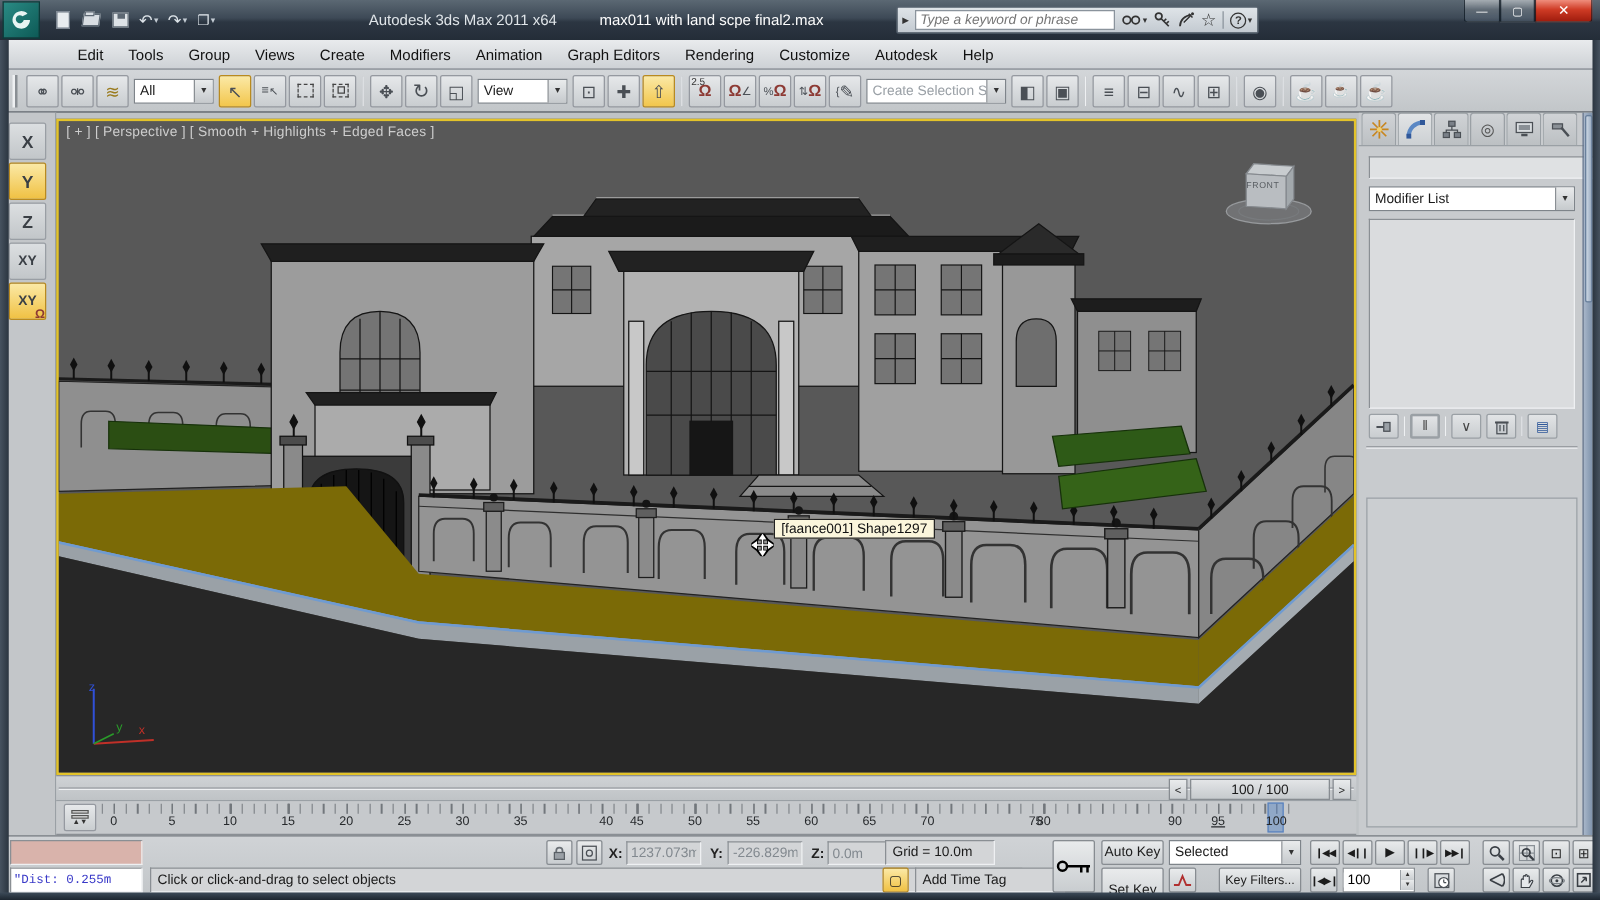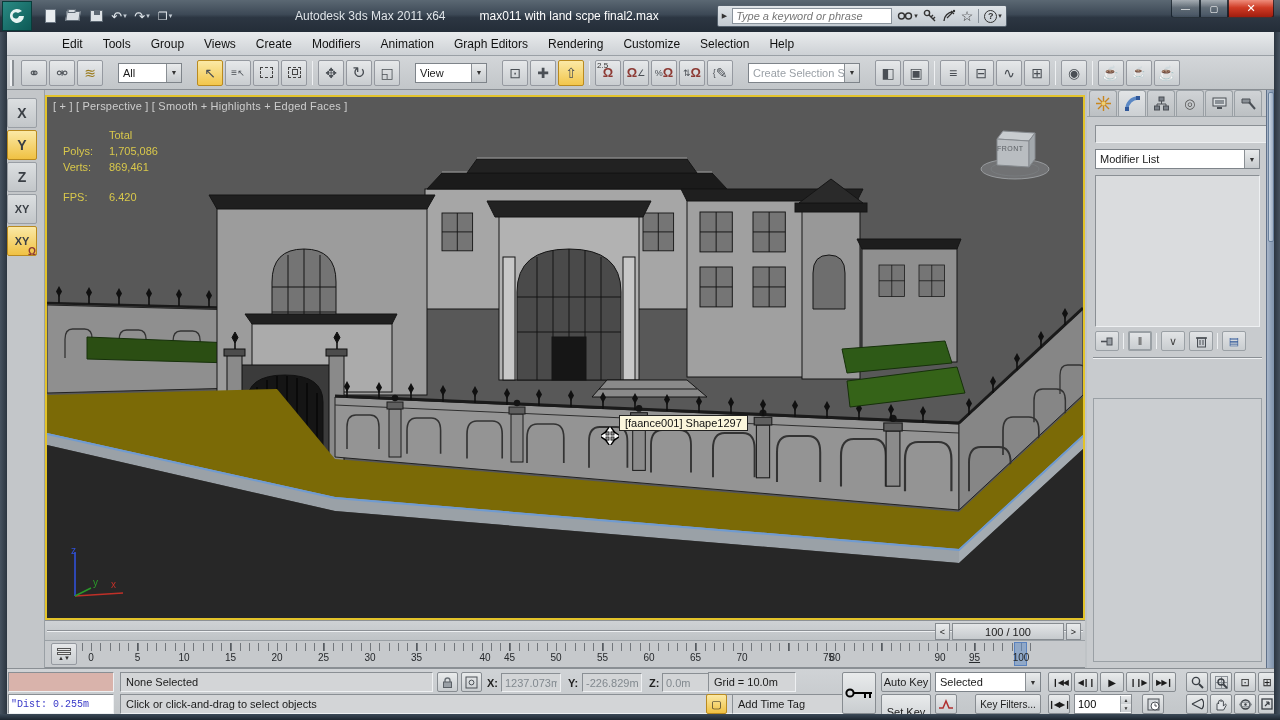--- a/index.html
+++ b/index.html
@@ -40,21 +40,21 @@
 
 
 #toolbar{position:absolute;left:0;top:56px;width:1280px;height:34px;background:linear-gradient(#d3d6d9,#c2c6c9);border-bottom:1px solid #8a8f94;display:flex;align-items:center;padding-left:10px;z-index:20}
 .tsep{width:1px;height:24px;background:#9aa0a5;border-right:1px solid #eef0f2;margin:0 4px}
 .handle{width:4px;height:26px;border-left:2px solid #eef0f2;border-right:2px solid #8a8f94;margin-right:6px}
 .tbtn{width:26px;height:26px;margin:0 1px;display:flex;align-items:center;justify-content:center;background:linear-gradient(#e6e8ea,#c9cdd0);border:1px solid #9599a0;border-radius:2px;font-size:14px;color:#4a4f55;position:relative}
 .tbtn.active{background:linear-gradient(#fbe9a6,#f2c64c);border-color:#b98a1f}
 .tbtn .sm{font-size:9px}
 .magnet{color:#8d3a34;font-weight:bold;font-size:13px;line-height:10px}
 .snap-num{position:absolute;left:1px;top:0;font-size:8px;color:#333}
-.combo{height:20px;background:#fff;border:1px solid #7e848a;display:flex;align-items:center;margin:0 14px}
+.combo{height:20px;background:#fff;border:1px solid #7e848a;display:flex;align-items:center;margin:0 3px}
 .combo .cval{flex:1;padding:0 4px;font-size:11px;white-space:nowrap;overflow:hidden}
 .combo .carrow{width:15px;height:100%;background:linear-gradient(#e9ebec,#c6cacd);border-left:1px solid #8a8f94;display:flex;align-items:center;justify-content:center;font-size:7px;color:#333}
 .dash-box{width:13px;height:11px;border:1px dashed #444;display:inline-block}
 .dash-box .cube{position:relative;left:3px;top:1px;width:6px;height:6px;border:1px solid #444;display:block}
 
 
 #workspace{position:absolute;left:0;top:90px;width:1280px;height:578px;background:#bfc3c6}
 #left-dock{position:absolute;left:0;top:0;width:45px;height:578px;background:#c3c6c9;border-right:1px solid #9aa0a5;padding-top:6px}
 .axis-btn{width:30px;height:30px;margin:2px auto;display:flex;align-items:center;justify-content:center;font-size:14px;font-weight:bold;color:#3a3f45;background:linear-gradient(#dcdfe1,#c2c6c9);border:1px solid #999ea4;border-radius:2px;position:relative}
 .axis-btn.active{background:linear-gradient(#fbe9a6,#f0c143);border-color:#b98a1f}
@@ -199,21 +199,21 @@
     <span class="menu-item">Edit</span>
     <span class="menu-item">Tools</span>
     <span class="menu-item">Group</span>
     <span class="menu-item">Views</span>
     <span class="menu-item">Create</span>
     <span class="menu-item">Modifiers</span>
     <span class="menu-item">Animation</span>
     <span class="menu-item">Graph Editors</span>
     <span class="menu-item">Rendering</span>
     <span class="menu-item">Customize</span>
-    <span class="menu-item">Selection</span>
+    <span class="menu-item">Autodesk</span>
     <span class="menu-item">Help</span>
   </div>
 
 <div id="toolbar">
   <span class="handle"></span>
   <span class="tbtn">⚭</span>
   <span class="tbtn">⚮</span>
   <span class="tbtn" style="color:#9a7b1e">≋</span>
   <span class="combo" style="width:64px">
     <span class="cval">All</span>
@@ -462,39 +462,20 @@
       <path d="M0,298 L230,292 L288,362 L912,415 L912,452 L288,400 L0,336 Z" fill="#7b6a06"></path>
       <path d="M912,415 L1036,300 L1036,338 L912,452 Z" fill="#7b6a06"></path>
       <path d="M0,336 L288,400 L912,452 L912,466 L288,414 L0,348 Z" fill="#9aa1a7"></path>
       <path d="M912,452 L1036,338 L1036,352 L912,466 Z" fill="#a4abb1"></path>
       <polyline points="0,337 288,401 912,453 1036,339" fill="none" stroke="#6f9bd1" stroke-width="2"></polyline>
       <path d="M0,348 L288,414 L912,466 L1036,352 L1036,521 L0,521 Z" fill="#272727"></path>
     </svg>
 
     <div id="vp-label">[ + ] [ Perspective ] [ Smooth + Highlights + Edged Faces ]</div>
 
-    <div id="vp-stats">
-      <div class="srow">
-          <span class="sl"></span>
-          <span>Total</span>
-        </div>
-      <div class="srow">
-          <span class="sl">Polys:</span>
-          <span>1,705,086</span>
-        </div>
-      <div class="srow">
-          <span class="sl">Verts:</span>
-          <span>869,461</span>
-        </div>
-      <div class="gap"></div>
-      <div class="srow">
-          <span class="sl">FPS:</span>
-          <span>6.420</span>
-        </div>
-    </div>
 
     <div id="viewcube">
       <svg width="80" height="66" viewBox="0 0 80 66">
         <ellipse cx="40" cy="54" rx="34" ry="10" fill="rgba(165,170,175,0.35)" stroke="rgba(195,200,205,0.6)"></ellipse>
         <ellipse cx="40" cy="54" rx="24" ry="7" fill="none" stroke="rgba(130,135,140,0.5)"></ellipse>
         <polygon points="22,24 54,26 60,18 28,16" fill="#d2d6da" stroke="#8a8f94"></polygon>
         <polygon points="22,24 54,26 54,52 22,50" fill="#c2c6ca" stroke="#8a8f94"></polygon>
         <polygon points="54,26 60,18 60,44 54,52" fill="#a9afb4" stroke="#8a8f94"></polygon>
       </svg>
       <span id="vc-label">FRONT</span>
@@ -645,23 +626,20 @@
     <div id="cp-scroll">
         <span class="thumb"></span>
       </div>
   </div>
 </div>
 
 <div id="statusbar">
   <div id="mini-listener-top"></div>
   <div id="mini-listener-bot">"Dist: 0.255m</div>
 
-  <div class="inset" style="left:120px;top:3px;width:313px">
-      <span>None Selected</span>
-    </div>
   <div class="inset" style="left:120px;top:25px;width:698px">
       <span>Click or click-and-drag to select objects</span>
     </div>
 
   <span class="sb-btn" style="left:437px;top:3px;width:21px;height:20px">
     <svg width="13" height="13" viewBox="0 0 13 13">
         <path d="M4,6 V4.5 a2.5,2.5 0 0 1 5,0 V6" fill="none" stroke="#6a7076" stroke-width="1.4"></path>
         <rect x="2.5" y="6" width="8" height="5.5" fill="#9aa0a6" stroke="#5a6066"></rect>
       </svg>
   </span>

